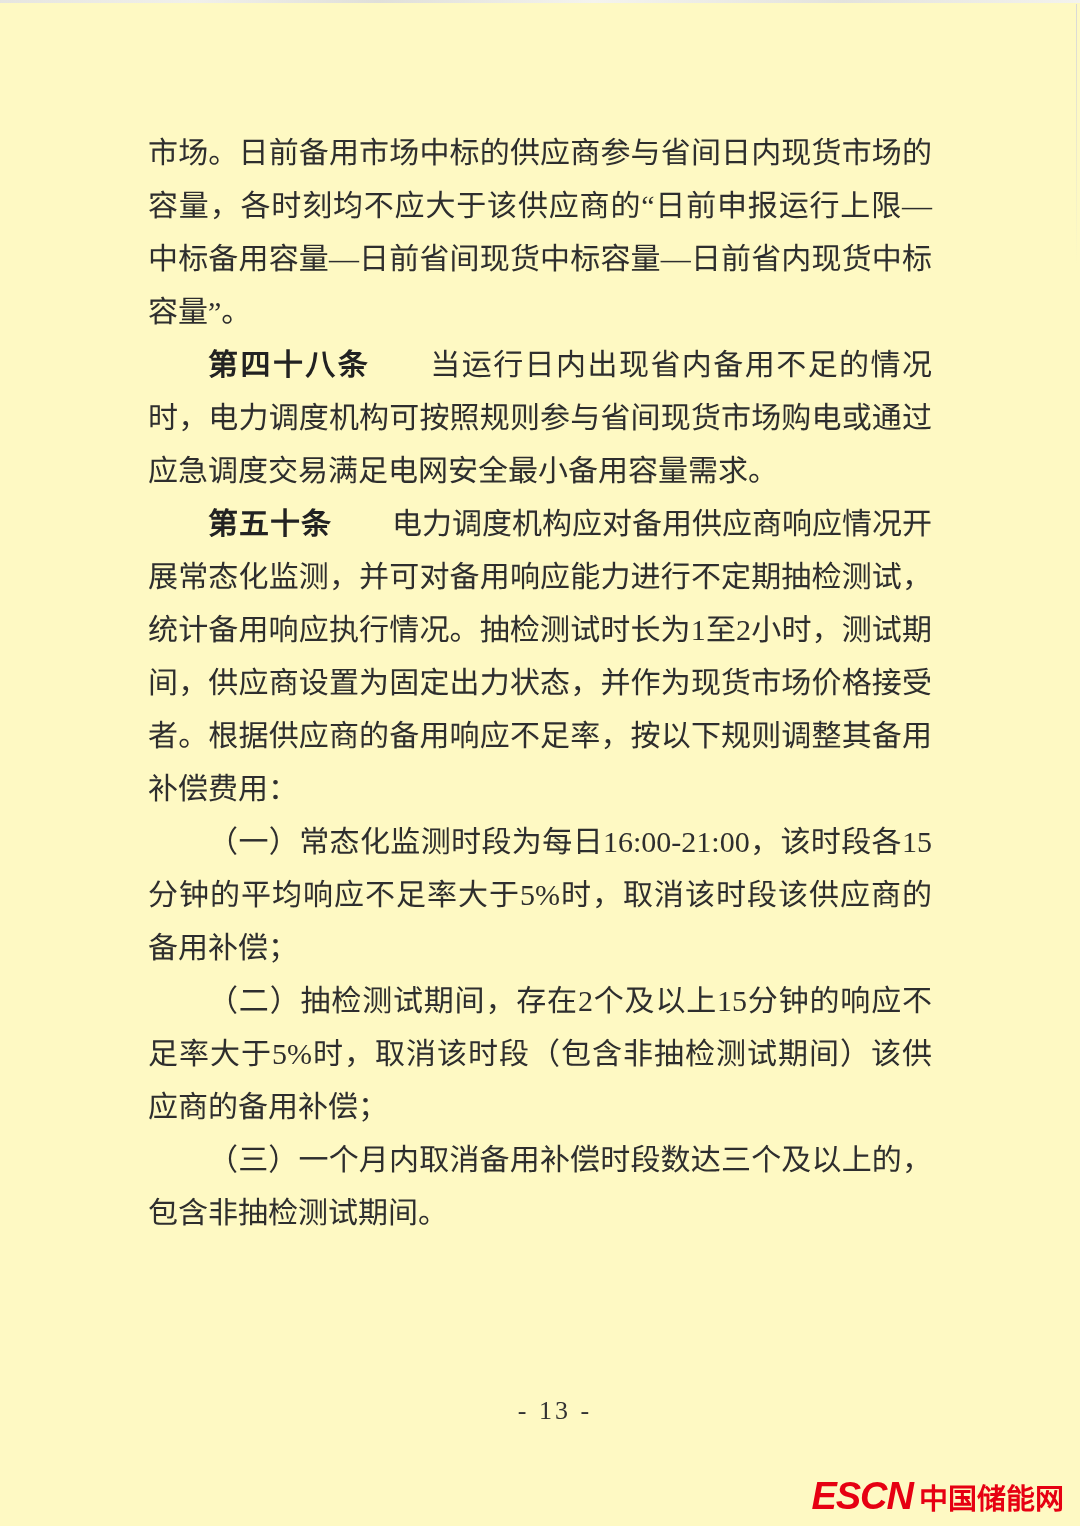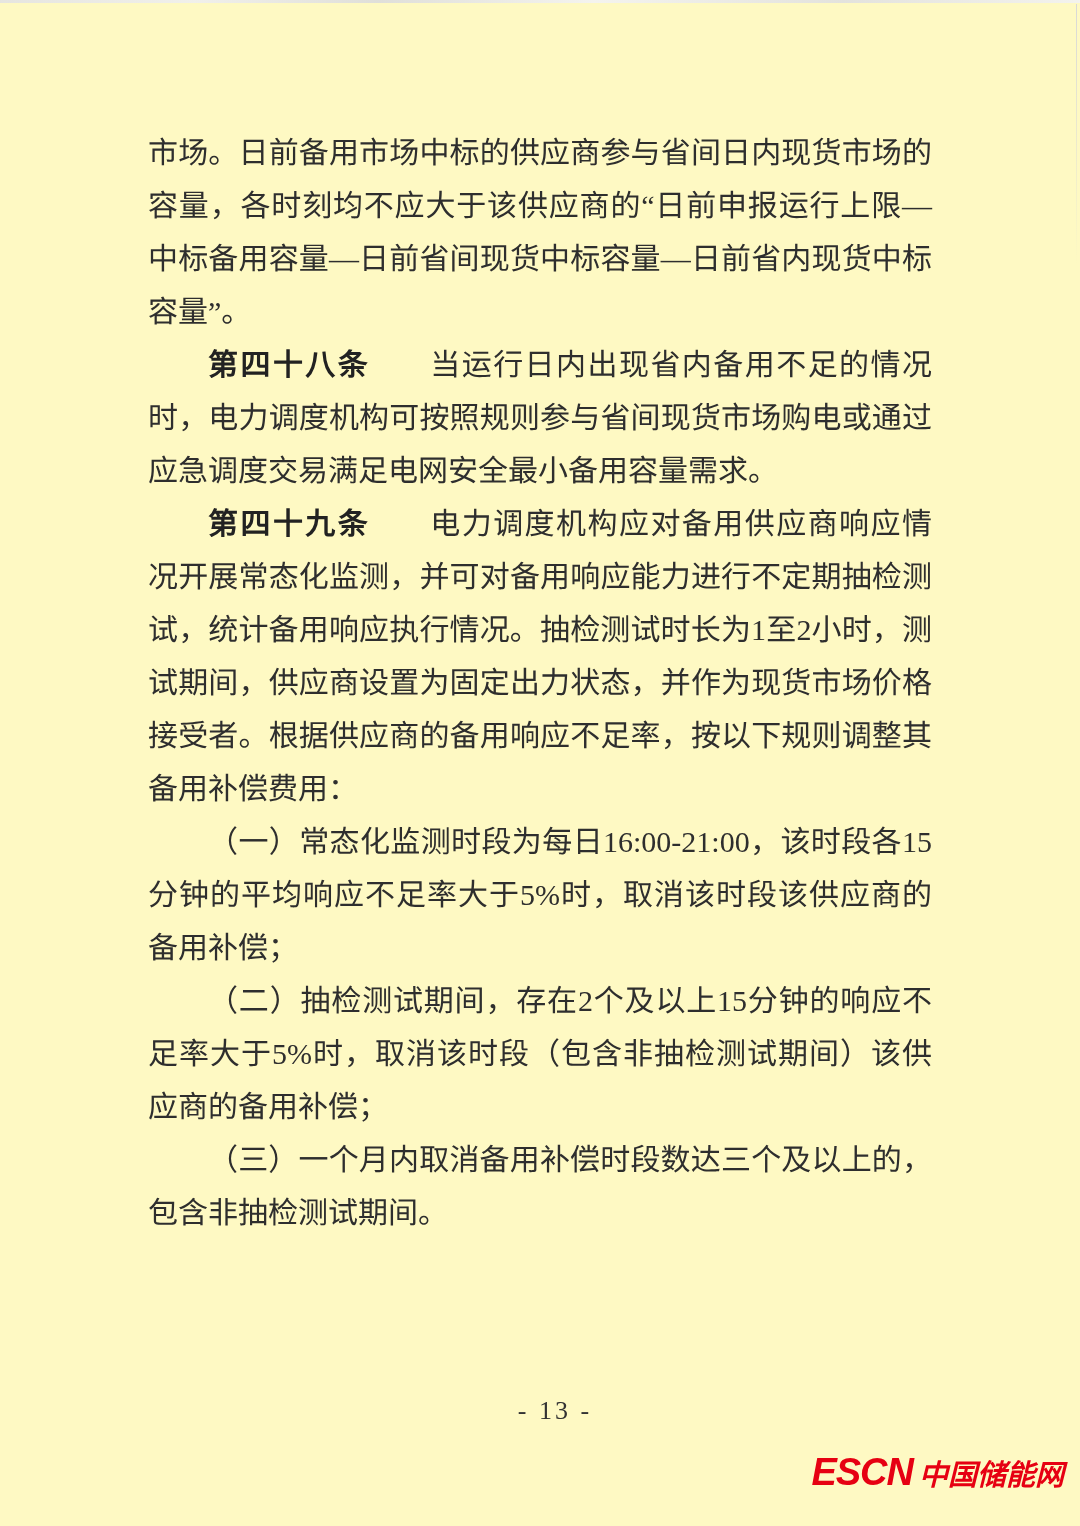--- a/index.html
+++ b/index.html
@@ -55,38 +55,37 @@
     width: 1074px;
     text-align: center;
     font-size: 26px;
     letter-spacing: 3px;
     color: #333333;
     padding-left: 36px;
   }
   .watermark {
     position: absolute;
     right: 16px;
-    bottom: 32px;
+    bottom: 8px;
     display: flex;
     align-items: baseline;
     white-space: nowrap;
     font-family: "Liberation Sans", "DejaVu Sans", sans-serif;
   }
   .watermark .latin {
     font-size: 38px;
     font-weight: 800;
     font-style: italic;
     letter-spacing: -1px;
     margin-right: 6px;
   }
   .watermark .cn {
     font-size: 29px;
     font-weight: 700;
     letter-spacing: 0px;
-    font-style: italic;
   }
 </style>
 </head>
 <body>
 
 <div class="page">
 
   <div class="scan-top-edge"></div>
   <div class="scan-right-edge"></div>
 
@@ -95,21 +94,21 @@
     <p class="para continuation">
       <span>市场。日前备用市场中标的供应商参与省间日内现货市场的容量，各时刻均不应大于该供应商的“日前申报运行上限—中标备用容量—日前省间现货中标容量—日前省内现货中标容量”。</span>
     </p>
 
     <p class="para">
       <span class="article-heading">第四十八条</span><span>当运行日内出现省内备用不足的情况时，电力调度机构可按照规则参与省间现货市场购电或通过应急调度交易满足电网安全最小备用容量需求。</span>
     </p>
 
 
     <p class="para">
-      <span class="article-heading">第四十九条</span><span>电力调度机构应对备用供应商响应情况开展常态化监测，并可对备用响应能力进行不定期抽检测试，统计备用响应执行情况。抽检测试时长为1至2小时，测试期间，供应商设置为固定出力状态，并作为现货市场价格接受者。根据供应商的备用响应不足率，按以下规则调整其备用补偿费用：</span>
+      <span class="article-heading">第五十条</span><span>电力调度机构应对备用供应商响应情况开展常态化监测，并可对备用响应能力进行不定期抽检测试，统计备用响应执行情况。抽检测试时长为1至2小时，测试期间，供应商设置为固定出力状态，并作为现货市场价格接受者。根据供应商的备用响应不足率，按以下规则调整其备用补偿费用：</span>
     </p>
 
     <p class="para">
       <span>（一）常态化监测时段为每日16:00-21:00，该时段各15分钟的平均响应不足率大于5%时，取消该时段该供应商的备用补偿；</span>
     </p>
 
     <p class="para">
       <span>（二）抽检测试期间，存在2个及以上15分钟的响应不足率大于5%时，取消该时段（包含非抽检测试期间）该供应商的备用补偿；</span>
     </p>
 

